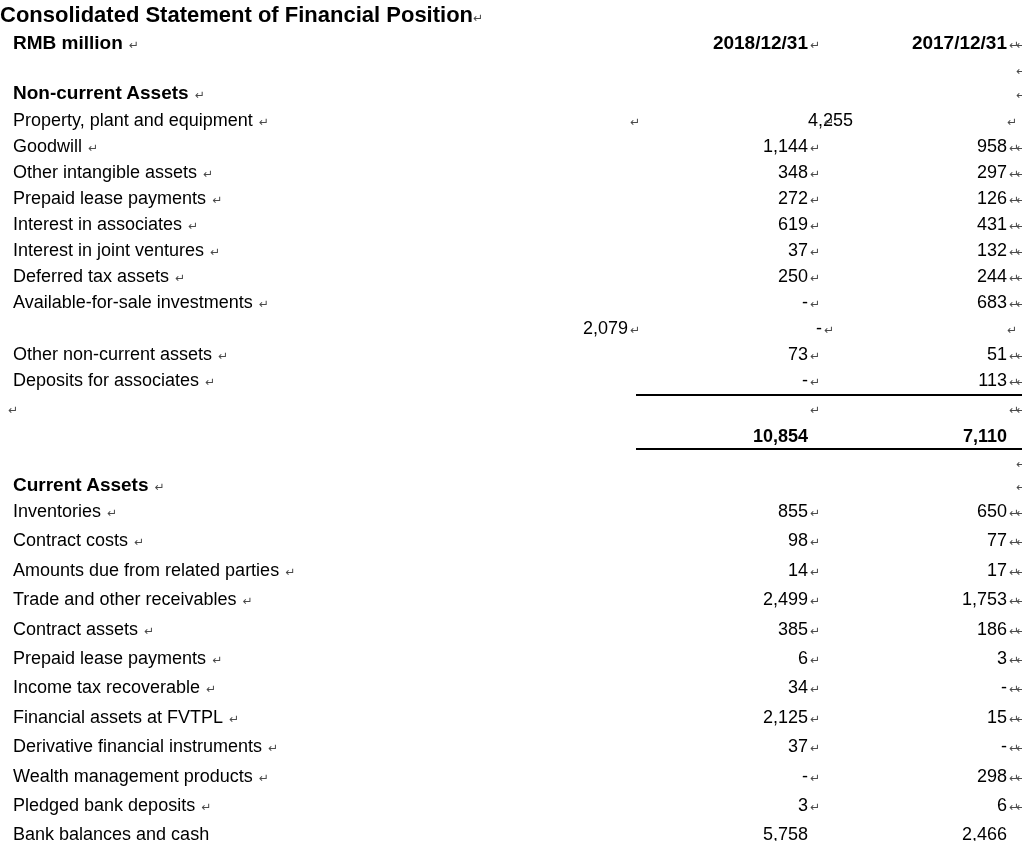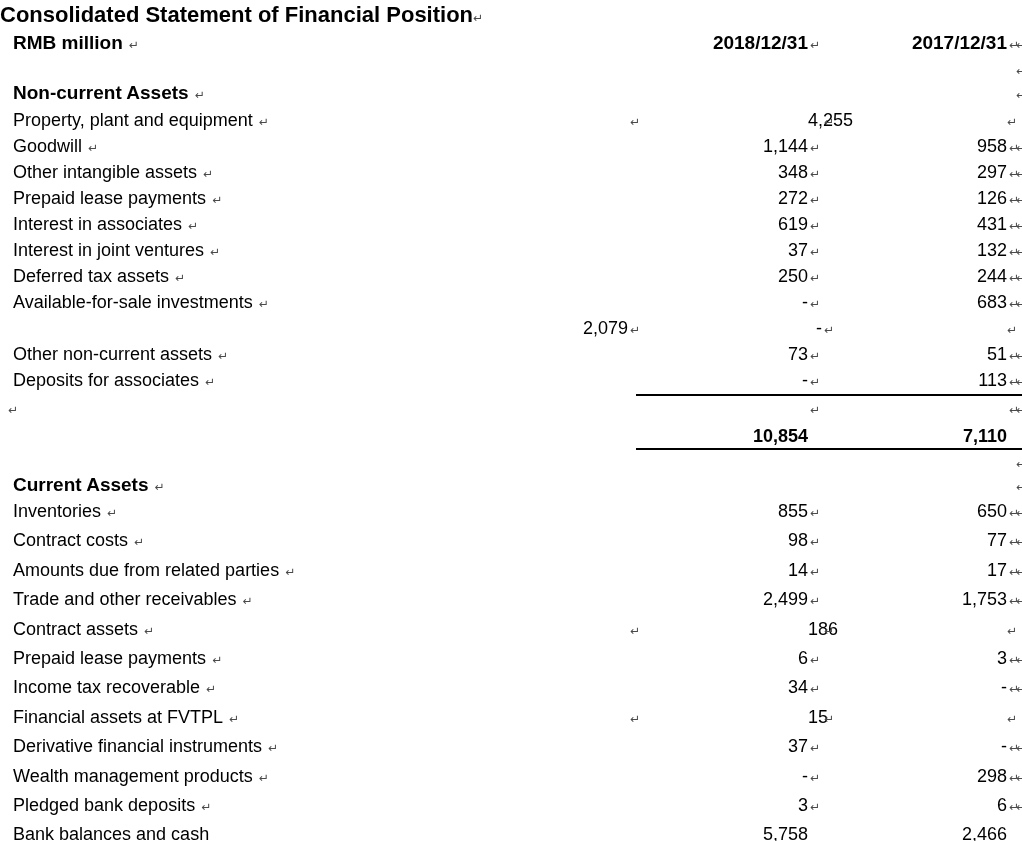--- a/index.html
+++ b/index.html
@@ -282,20 +282,21 @@
     <div class="c m"><span class="mk">↵</span></div>
     <div class="c v"><span>1,753</span></div>
     <div class="c m"><span class="mk">↵</span></div>
     <div class="c edge"><span class="mk">↵</span></div>
   </div>
 
   <div class="row drow p2">
     <div class="c lbl">
       <span>Contract assets</span><span class="mk">↵</span>
     </div>
+    <div class="c v"><span>385</span></div>
     <div class="c m"><span class="mk">↵</span></div>
     <div class="c v"><span>186</span></div>
     <div class="c m"><span class="mk">↵</span></div>
     <div class="c edge"><span class="mk">↵</span></div>
   </div>
 
   <div class="row drow p2">
     <div class="c lbl">
       <span>Prepaid lease payments</span><span class="mk">↵</span>
     </div>
@@ -314,20 +315,21 @@
     <div class="c m"><span class="mk">↵</span></div>
     <div class="c v"><span>-</span></div>
     <div class="c m"><span class="mk">↵</span></div>
     <div class="c edge"><span class="mk">↵</span></div>
   </div>
 
   <div class="row drow p2">
     <div class="c lbl">
       <span>Financial assets at FVTPL</span><span class="mk">↵</span>
     </div>
+    <div class="c v"><span>2,125</span></div>
     <div class="c m"><span class="mk">↵</span></div>
     <div class="c v"><span>15</span></div>
     <div class="c m"><span class="mk">↵</span></div>
     <div class="c edge"><span class="mk">↵</span></div>
   </div>
 
   <div class="row drow p2">
     <div class="c lbl">
       <span>Derivative financial instruments</span><span class="mk">↵</span>
     </div>

